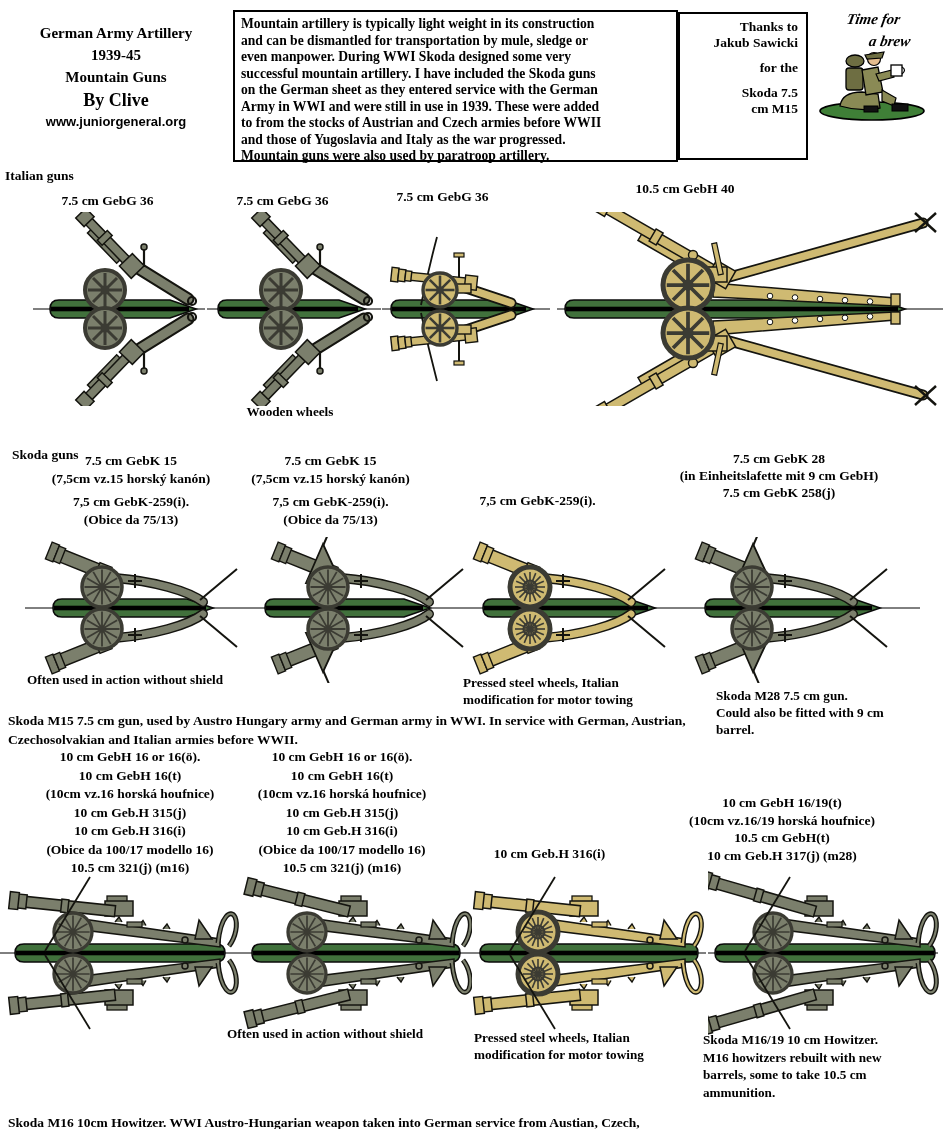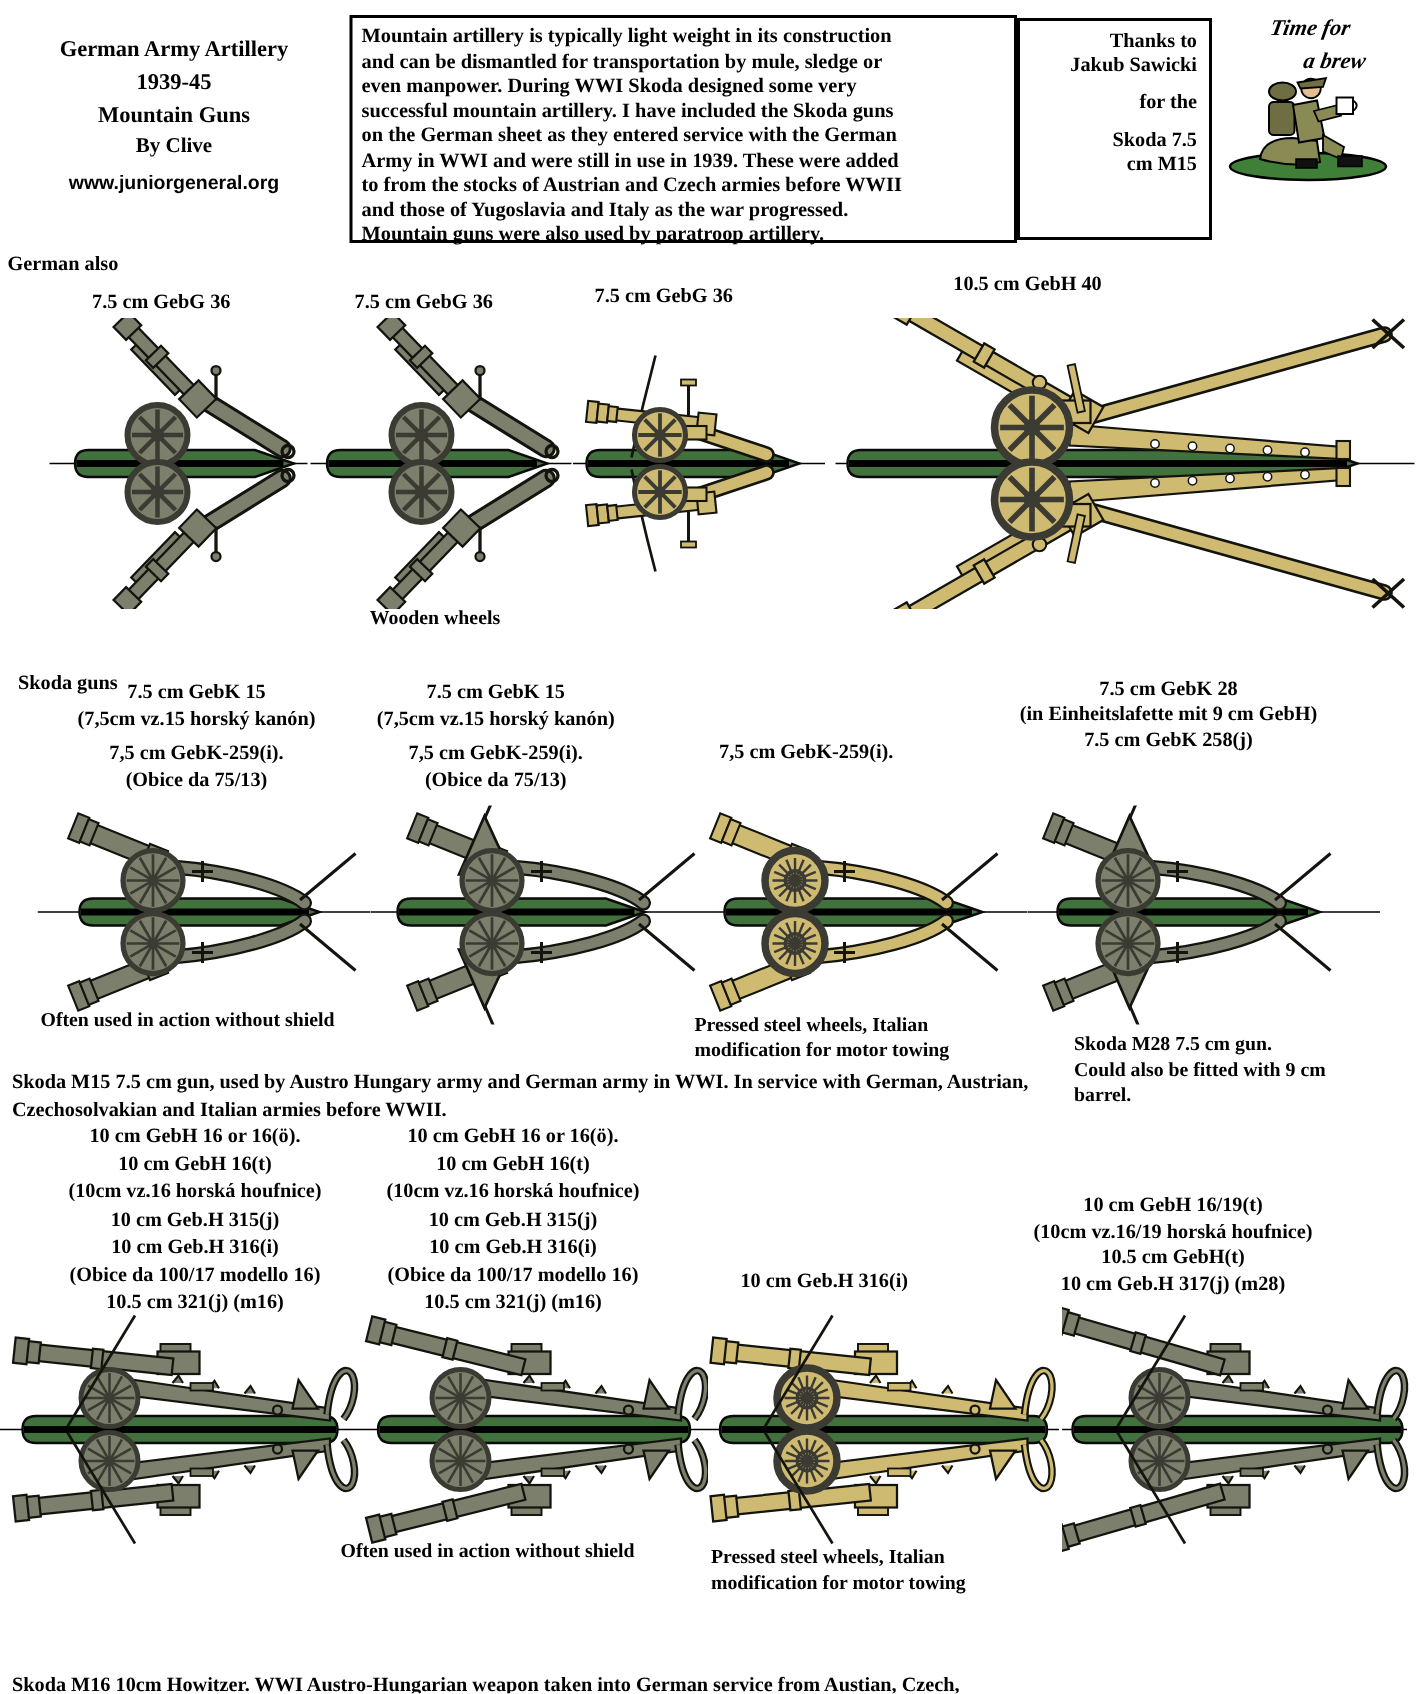--- a/index.html
+++ b/index.html
@@ -7,21 +7,21 @@
          font-family:"Liberation Serif",serif;color:#000;}
   .abs{position:absolute;}
   .b{font-weight:bold;}
   .ml{white-space:pre-line;}
   .ctr{text-align:center;}
   .fig{position:absolute;}
   .lbl{font-weight:bold;font-size:13.5px;line-height:17.5px;}
   .note{font-weight:bold;font-size:13.2px;line-height:15px;}
   .cap{font-weight:bold;font-size:13.5px;line-height:19px;}
   #page-title{font-size:15px;line-height:22px;}
-  #byline{font-size:14px;}
+  #byline{font-size:18px;}
   #website{font-family:"Liberation Sans",sans-serif;font-size:13px;}
   .box{border:2px solid #000;box-sizing:border-box;}
   #desc-box{font-weight:bold;font-size:13.6px;line-height:16.5px;padding:4px 6px;}
   #thanks-box{font-weight:bold;font-size:13.5px;line-height:16px;padding:5px 8px;text-align:right;}
   #thanks-box .gap{margin-top:9px;}
   #brew{font-style:italic;font-weight:bold;font-size:15px;transform:skewX(-10deg);line-height:22px;}
   #brew .l2{margin-left:26px;}
   .sec-h{font-weight:bold;font-size:13.5px;}
   .hair{stroke:#000;stroke-width:1;}
   .base{fill:var(--base-green);stroke:#0a0a0a;stroke-width:1.6;}
@@ -226,21 +226,21 @@
     <path d="M64,28 L80,24 L82,31 L67,35 Z" fill="var(--uniform)" stroke="#000" stroke-width="1.2"></path>
     <rect x="79" y="19" width="11" height="11" fill="#fff" stroke="#000" stroke-width="1.3"></rect>
     <path d="M90,21 q5,3 0,7" fill="none" stroke="#000" stroke-width="1.2"></path>
     <path d="M70,44 L84,52 L82,60 L70,55 Z" fill="var(--uniform)" stroke="#000" stroke-width="1.2"></path>
     <rect x="80" y="58" width="16" height="7" fill="#111" stroke="#000"></rect>
     <circle cx="62" cy="13" r="6.5" fill="var(--skin)" stroke="#000" stroke-width="1.2"></circle>
     <path d="M53,9 L72,6 L70,12 L55,13 Z" fill="var(--pack)" stroke="#000" stroke-width="1.2"></path>
     <rect x="52" y="60" width="14" height="6" fill="#111" stroke="#000"></rect>
   </svg>
 
-  <div class="abs sec-h" style="left:5px;top:168px;">German also</div>
+  <div class="abs sec-h" style="left:5px;top:168px;">Italian guns</div>
 
   <div class="abs lbl ctr" style="left:30px;top:192px;width:155px;">7.5 cm GebG 36</div>
   <div class="abs lbl ctr" style="left:205px;top:192px;width:155px;">7.5 cm GebG 36</div>
   <div class="abs lbl ctr" style="left:365px;top:188px;width:155px;">7.5 cm GebG 36</div>
   <div class="abs lbl ctr" style="left:595px;top:180px;width:180px;">10.5 cm GebH 40</div>
 
   <svg class="fig" style="left:25px;top:212px;" width="185" height="194">
     <defs>
         <g id="r1f1">
           <g transform="translate(45,0)">
@@ -518,17 +518,21 @@
       <g class="gun-gray">
           <use href="#r3f4"></use>
           <use href="#r3f4" transform="scale(1,-1)"></use>
         </g>
     </g>
   </svg>
 
   <div class="abs note" style="left:227px;top:1026px;">Often used in action without shield</div>
   <div class="abs note ml" style="left:474px;top:1029px;width:190px;line-height:17px;">Pressed steel wheels, Italian
 modification for motor towing</div>
+  <div class="abs note ml" style="left:703px;top:1031px;width:240px;line-height:17.5px;">Skoda M16/19 10 cm Howitzer.
+M16 howitzers rebuilt with new
+barrels, some to take 10.5 cm
+ammunition.</div>
   <div class="abs cap ml" style="left:8px;top:1072px;width:730px;margin-top:41px;">Skoda M16 10cm Howitzer. WWI Austro-Hungarian weapon taken into German service from Austian, Czech,
 Yugoslavian and Italian armies.
 10.5 cm 321(j) were ex WWI Turkish howitzers captured by the Serbian army.</div>
 
 </div>
 
 </body></html>

